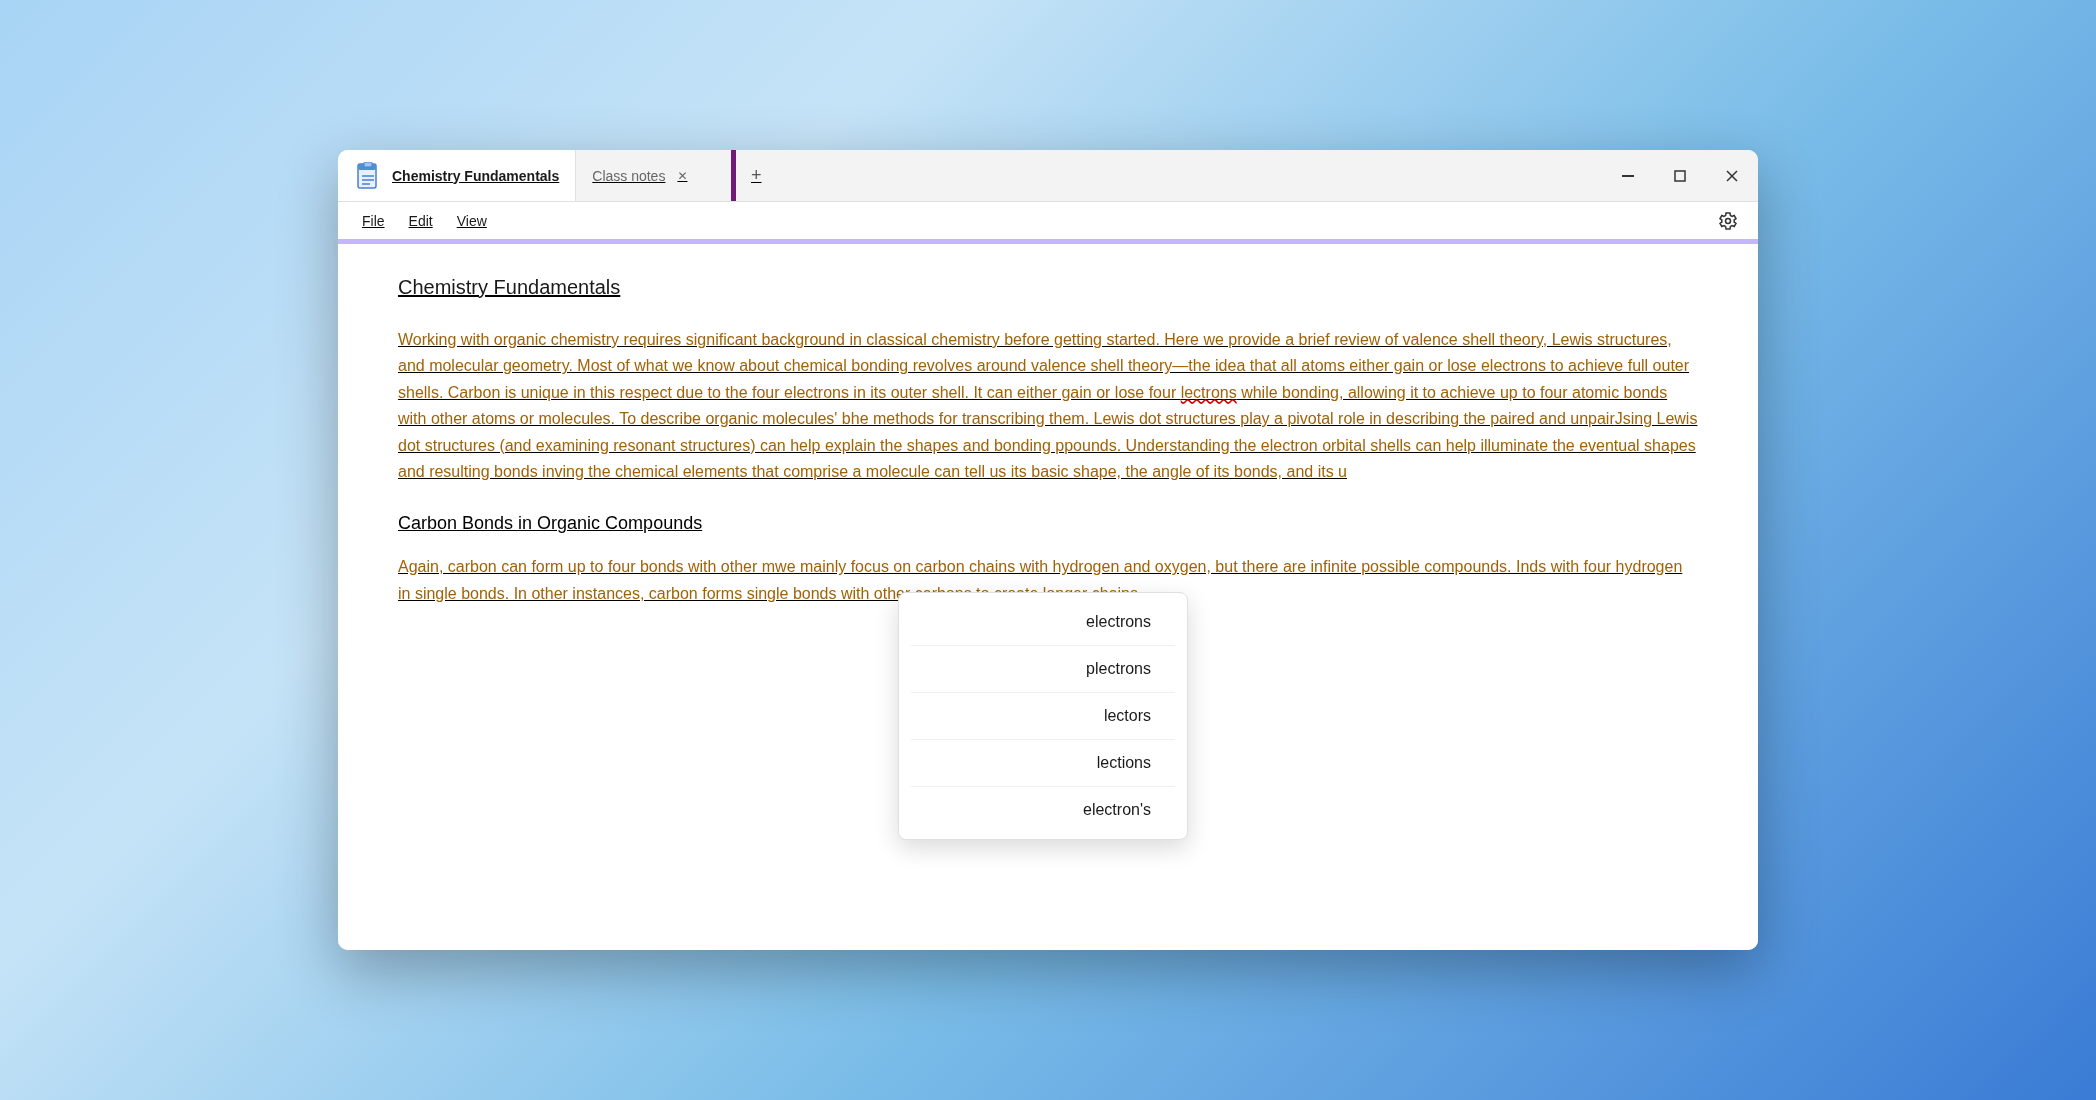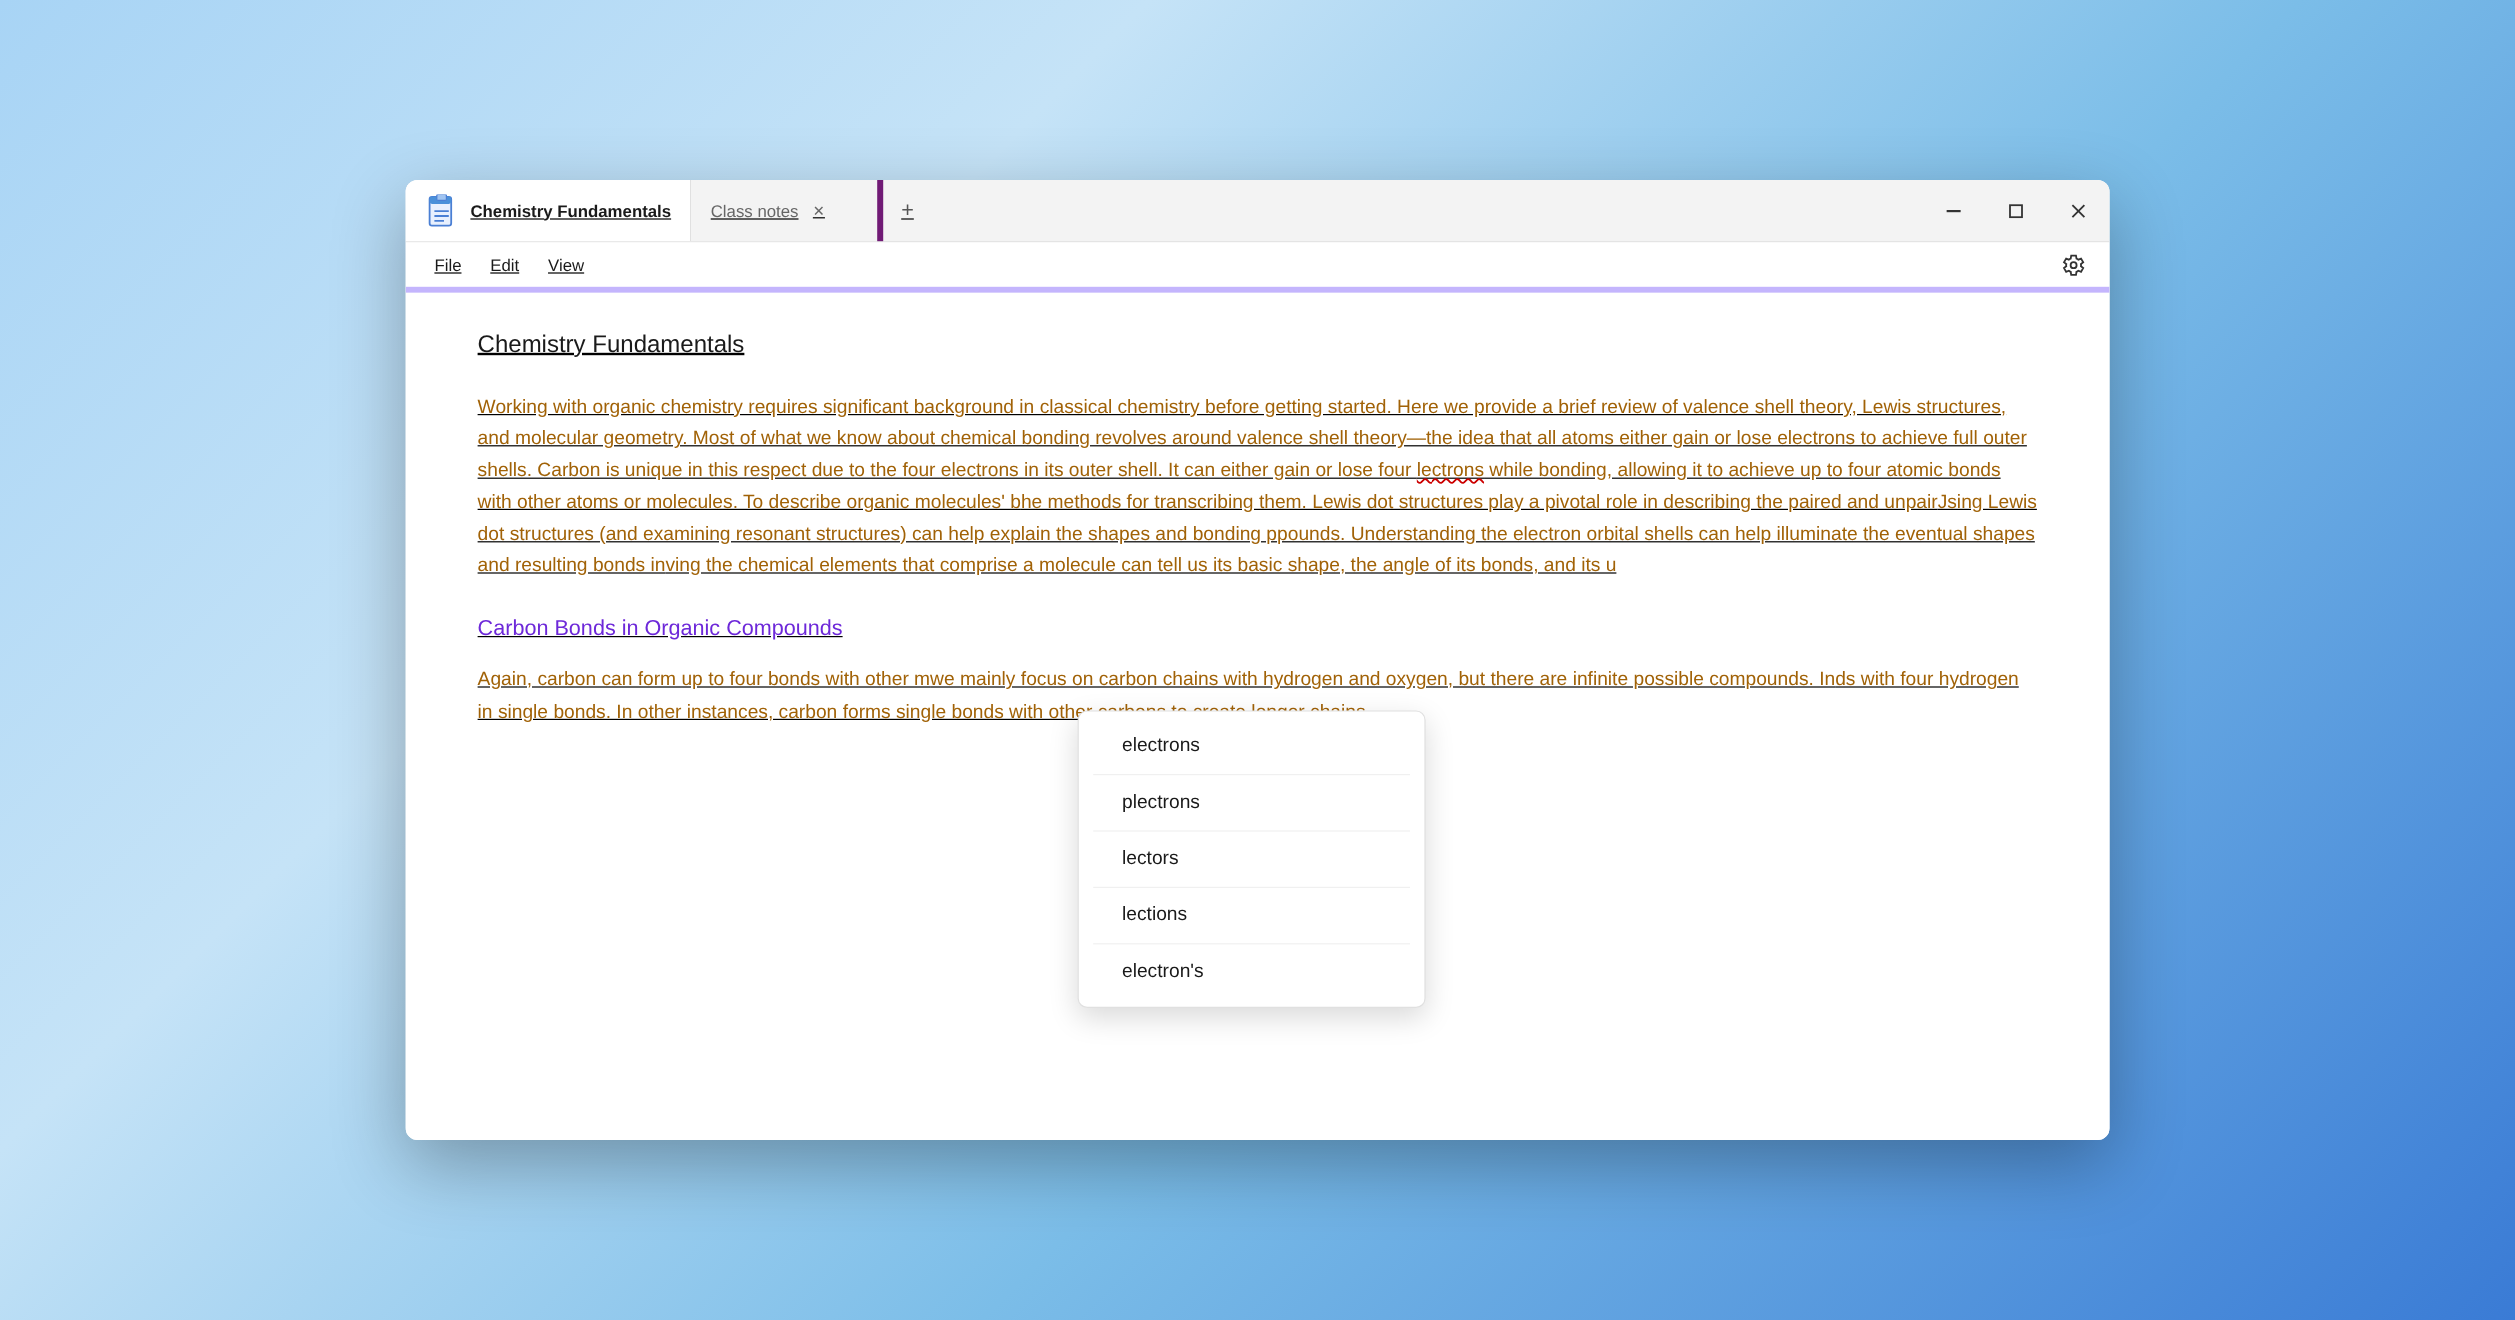--- a/index.html
+++ b/index.html
@@ -178,41 +178,42 @@
     .doc-paragraph {
       font-size: 16px;
       line-height: 1.65;
       color: #a16207;
       margin-bottom: 28px;
     }
 
     .doc-heading {
       font-size: 18px;
       font-weight: 400;
-      color: #6d28d9;
+      color: #000000;
       margin-bottom: 20px;
     }
 
     .misspelled {
       text-decoration: underline wavy #cc0000;
       text-decoration-skip-ink: none;
     }
 
     
     .autocorrect-dropdown {
       position: absolute;
       top: 348px;
       left: 560px;
       width: 290px;
       background: #ffffff;
       border: 1px solid #e0e0e0;
       border-radius: 8px;
       box-shadow: 0 8px 24px rgba(0,0,0,0.15);
       z-index: 100;
       padding: 6px 12px;
+      text-align: right;
     }
 
     .autocorrect-item {
       padding: 14px 24px;
       font-size: 16px;
       color: #1a1a1a;
       cursor: pointer;
     }
 
     .autocorrect-item:not(:last-child) {

